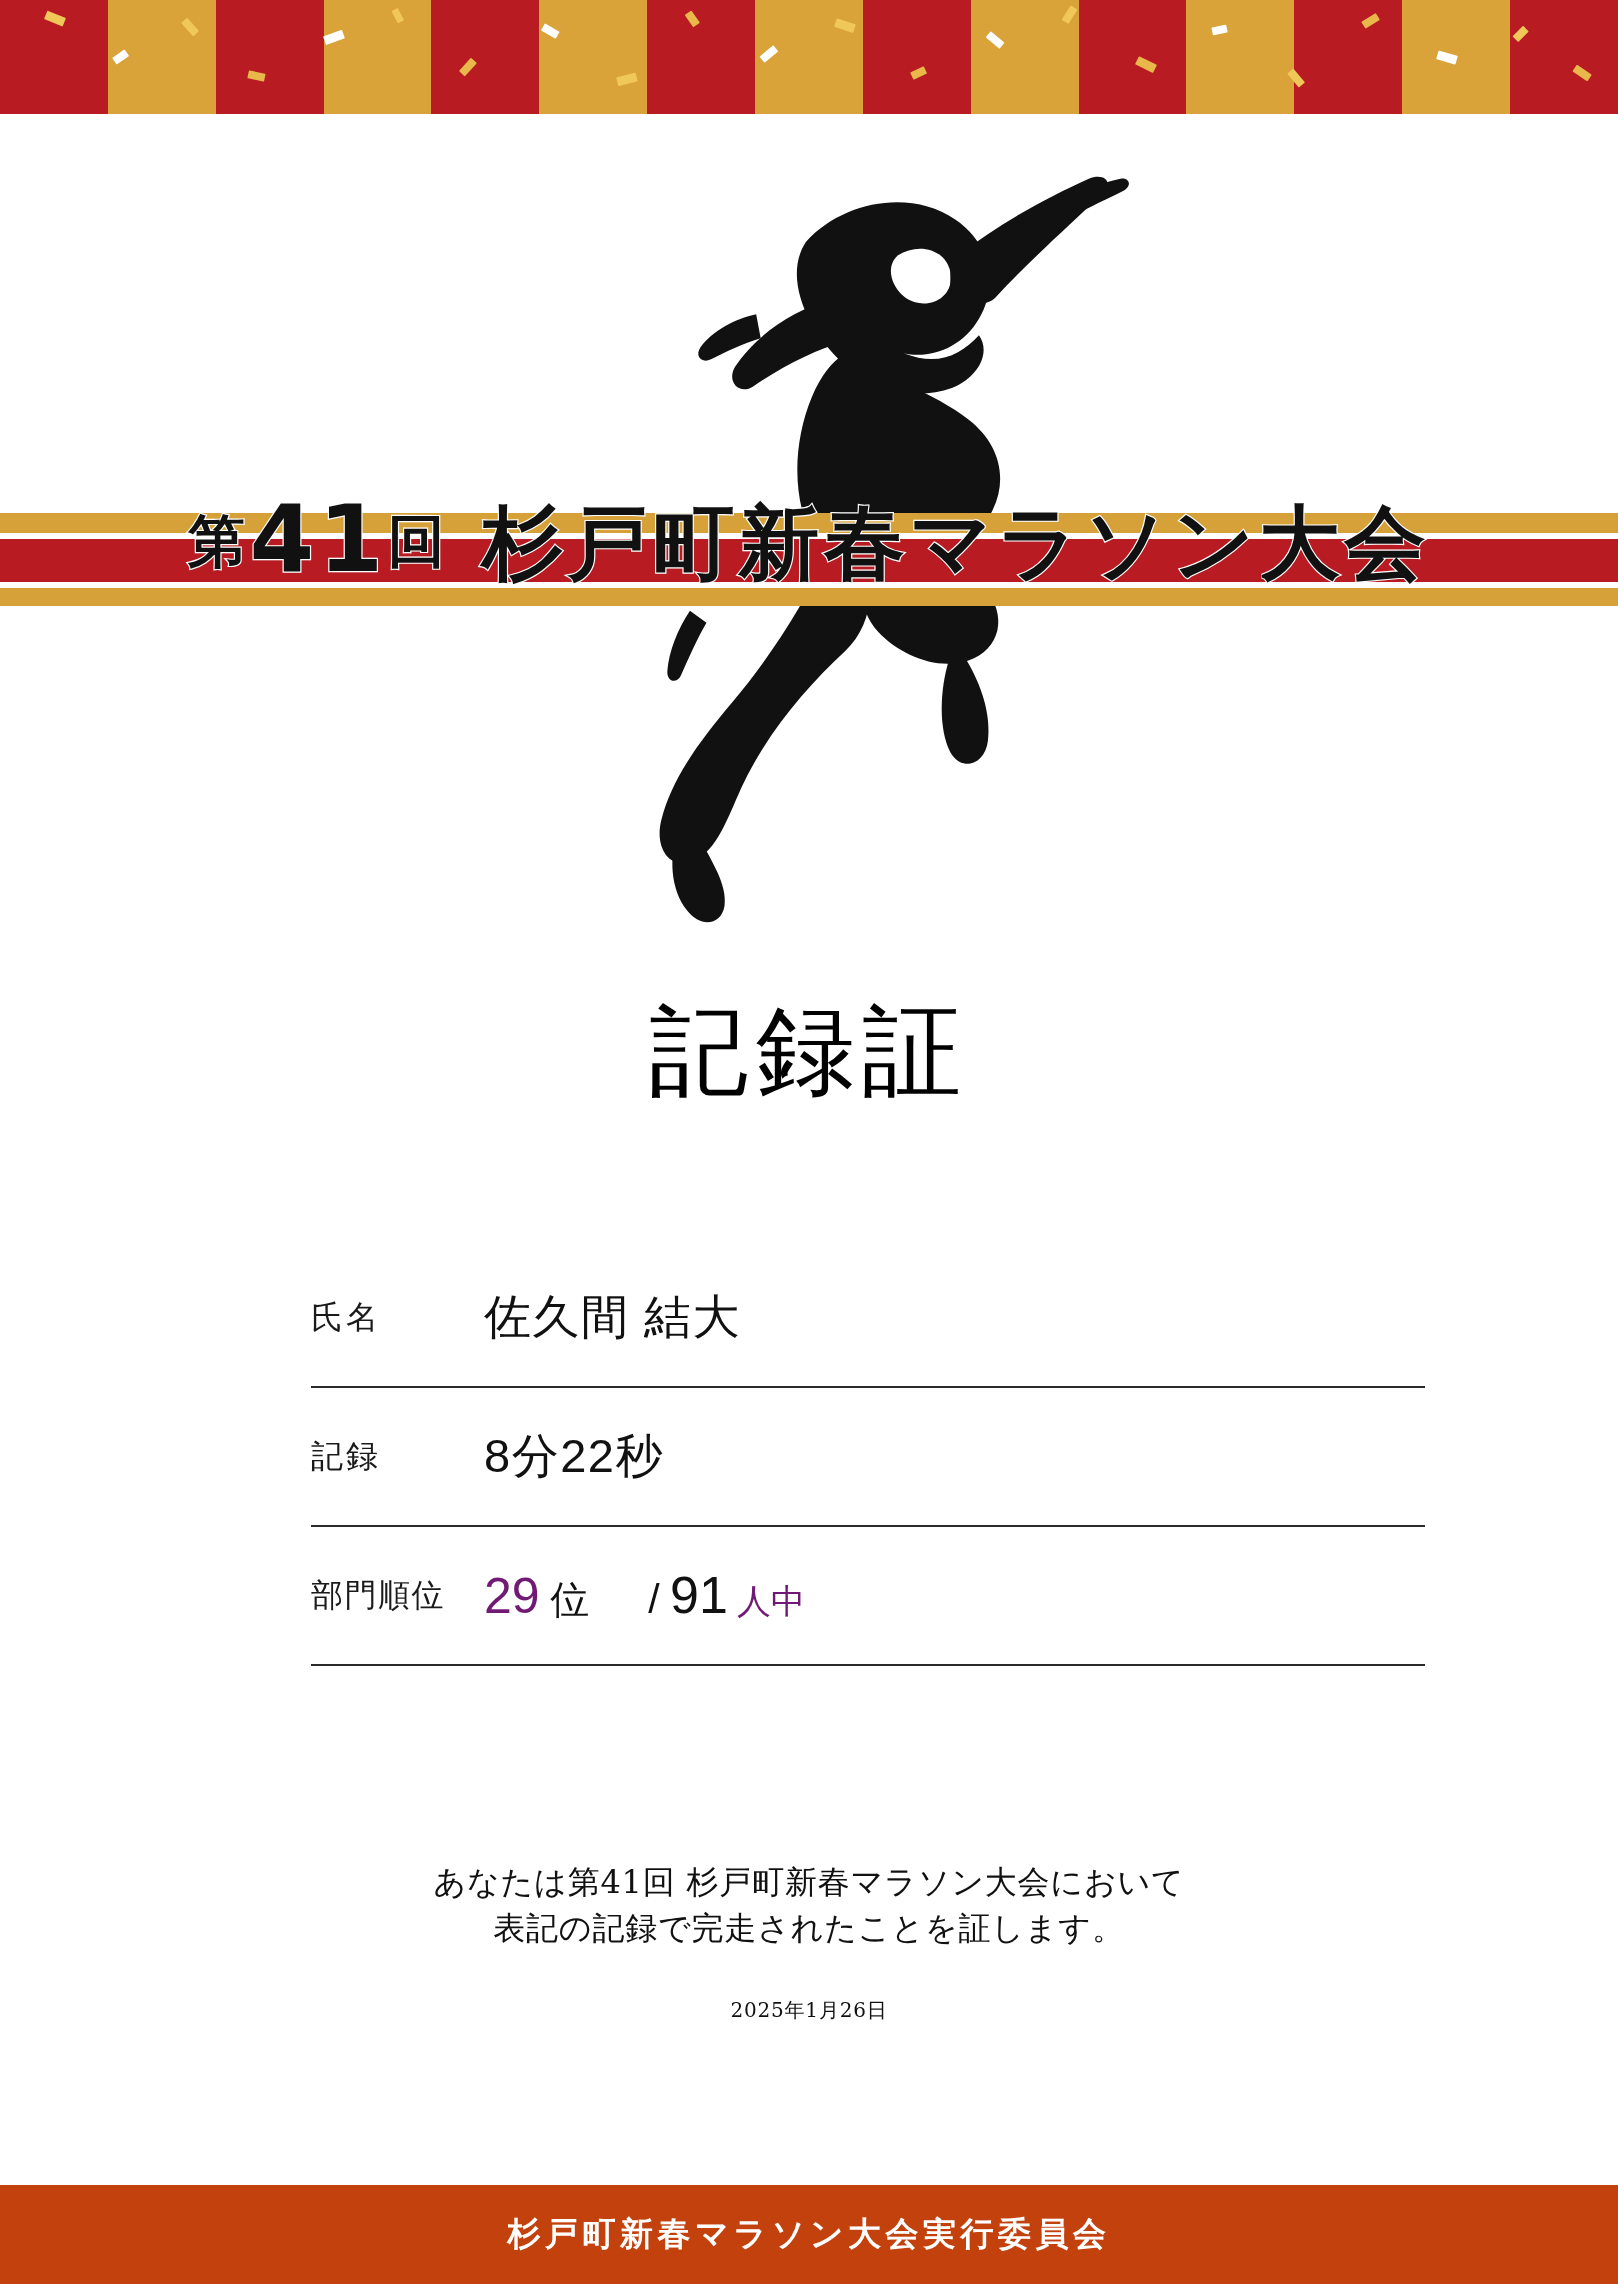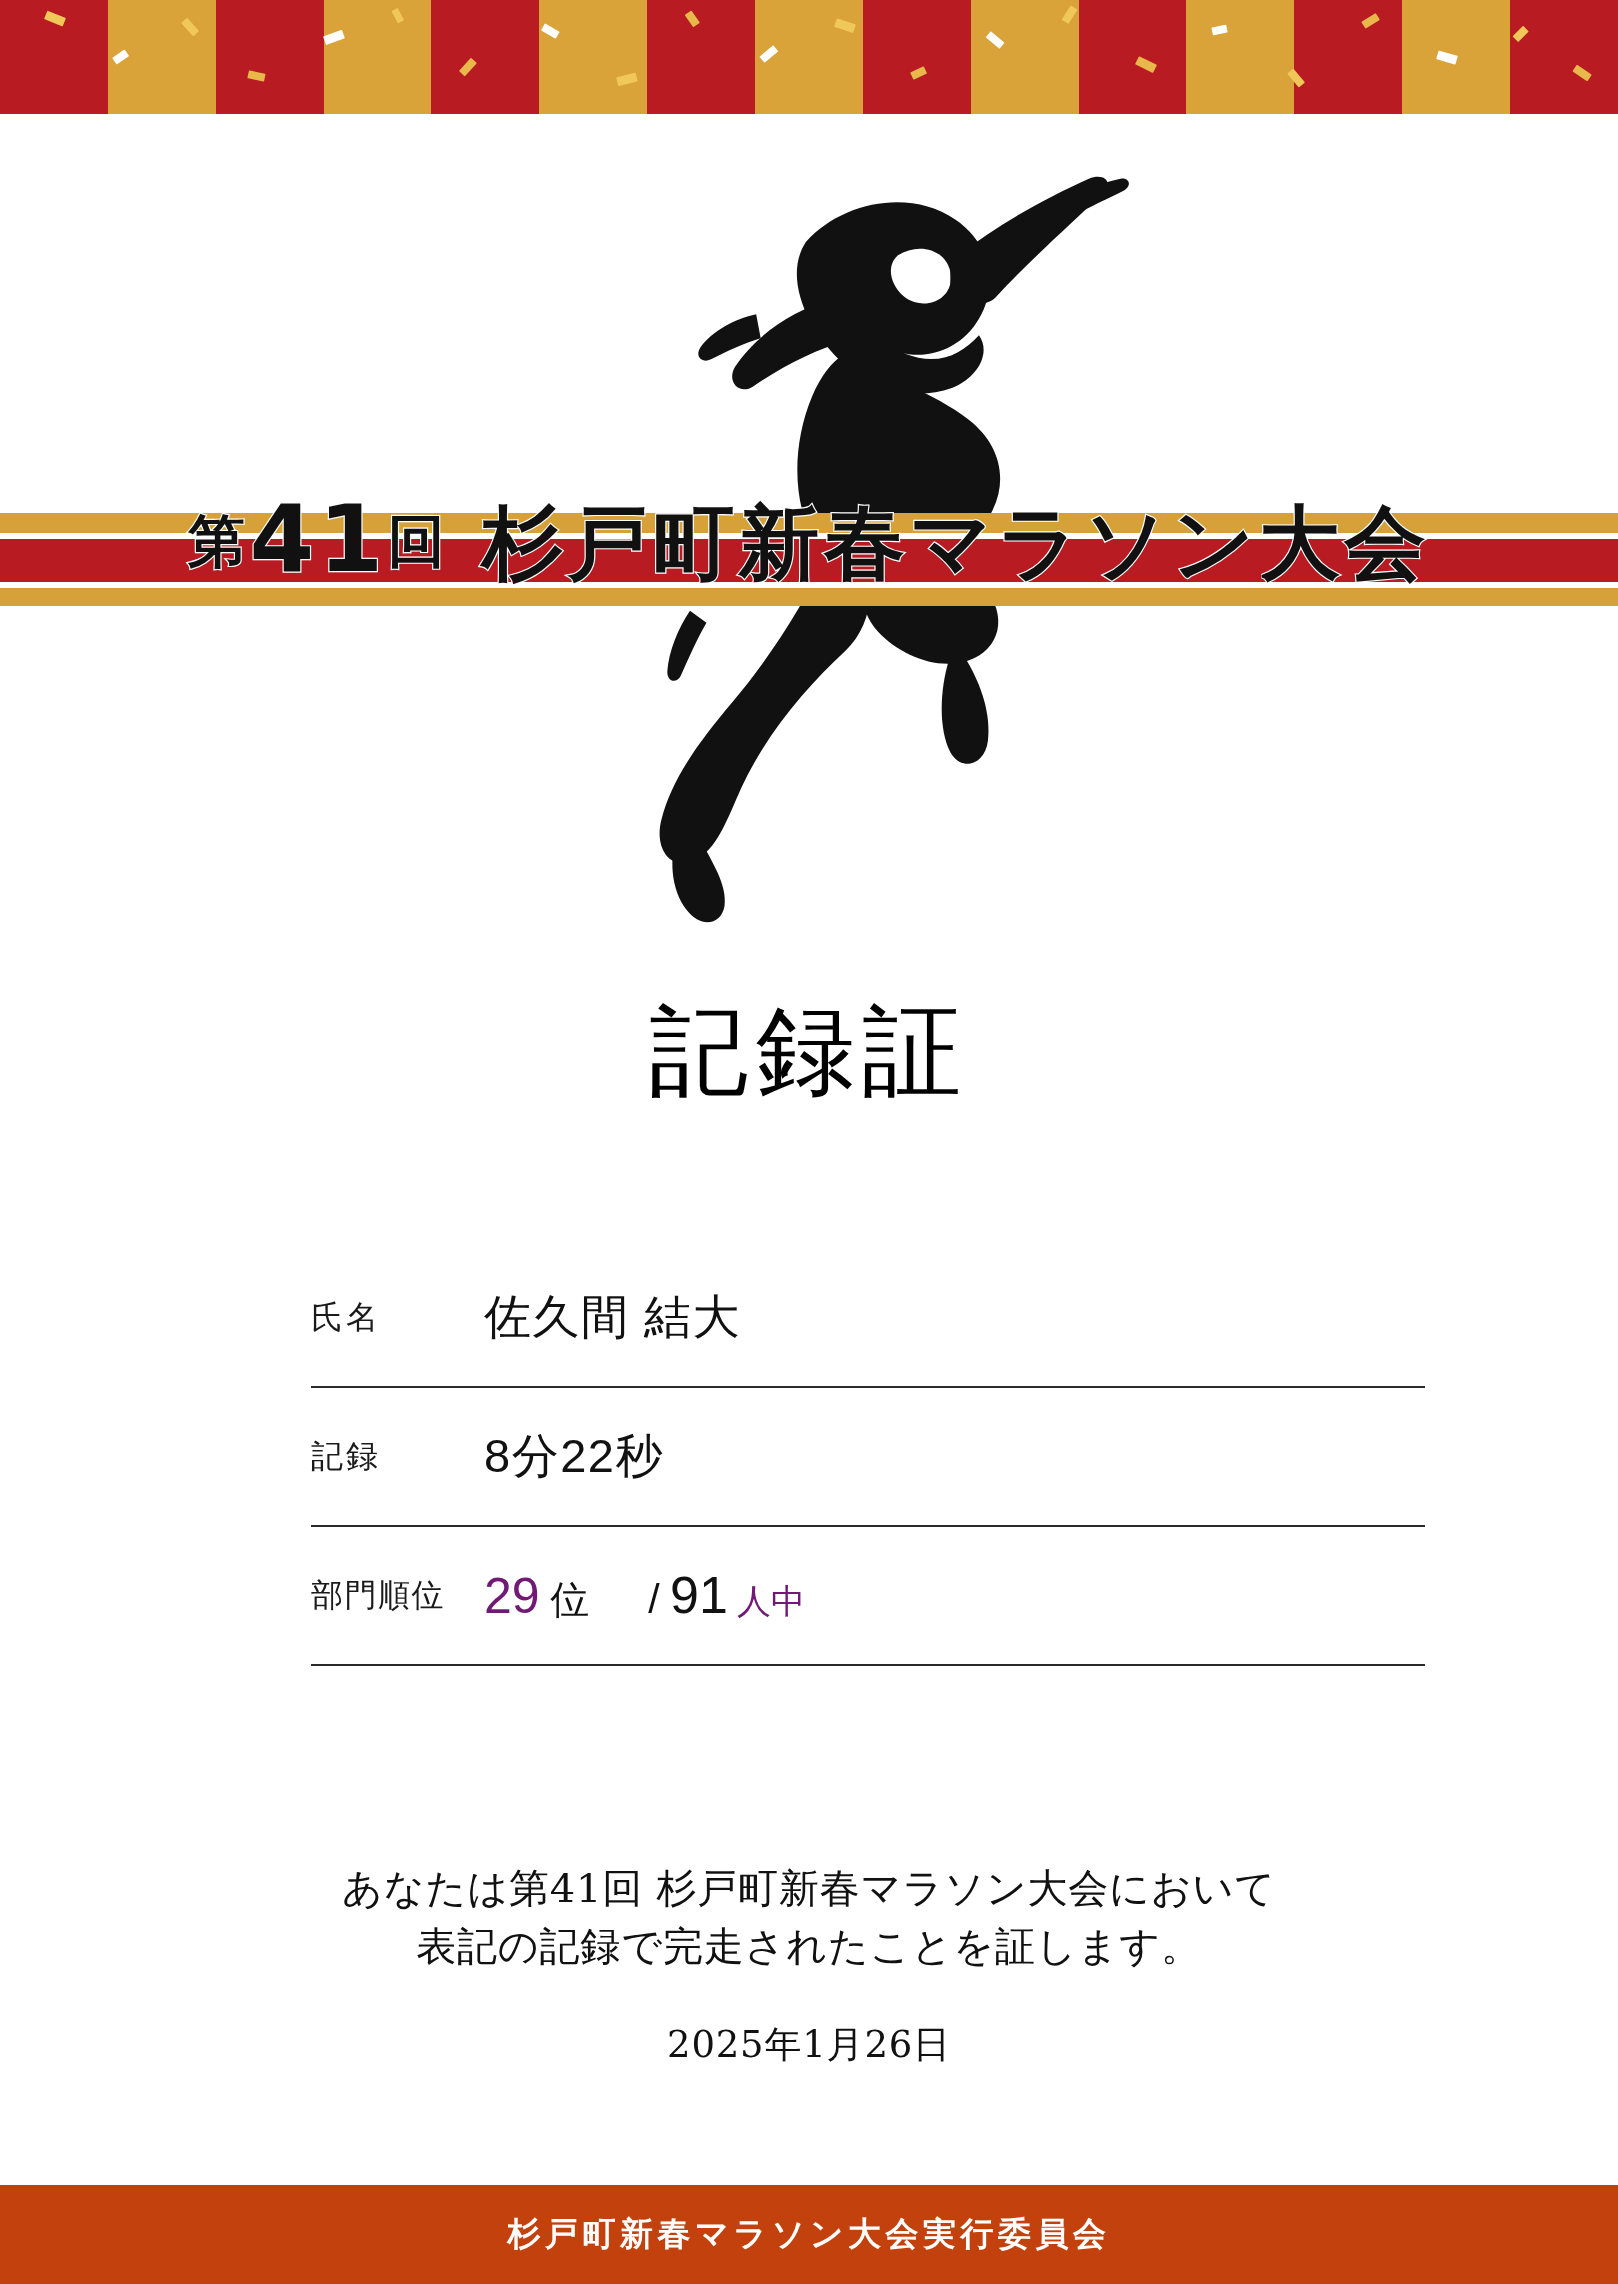--- a/index.html
+++ b/index.html
@@ -181,27 +181,27 @@
   .statement {
     position: absolute;
     top: 1859px;
     left: 0;
     width: 1618px;
     text-align: center;
     font-family: "DejaVu Serif", "Liberation Serif", serif;
     color: #111;
   }
   .statement .line {
-    font-size: 40px;
+    font-size: 32px;
     line-height: 1.45;
     letter-spacing: 0.8px;
   }
   .statement .date {
     margin-top: 45px;
-    font-size: 37px;
+    font-size: 20px;
     letter-spacing: 0.8px;
   }
 
   
   .footer {
     position: absolute;
     left: 0;
     bottom: 0;
     width: 1618px;
     height: 99px;

